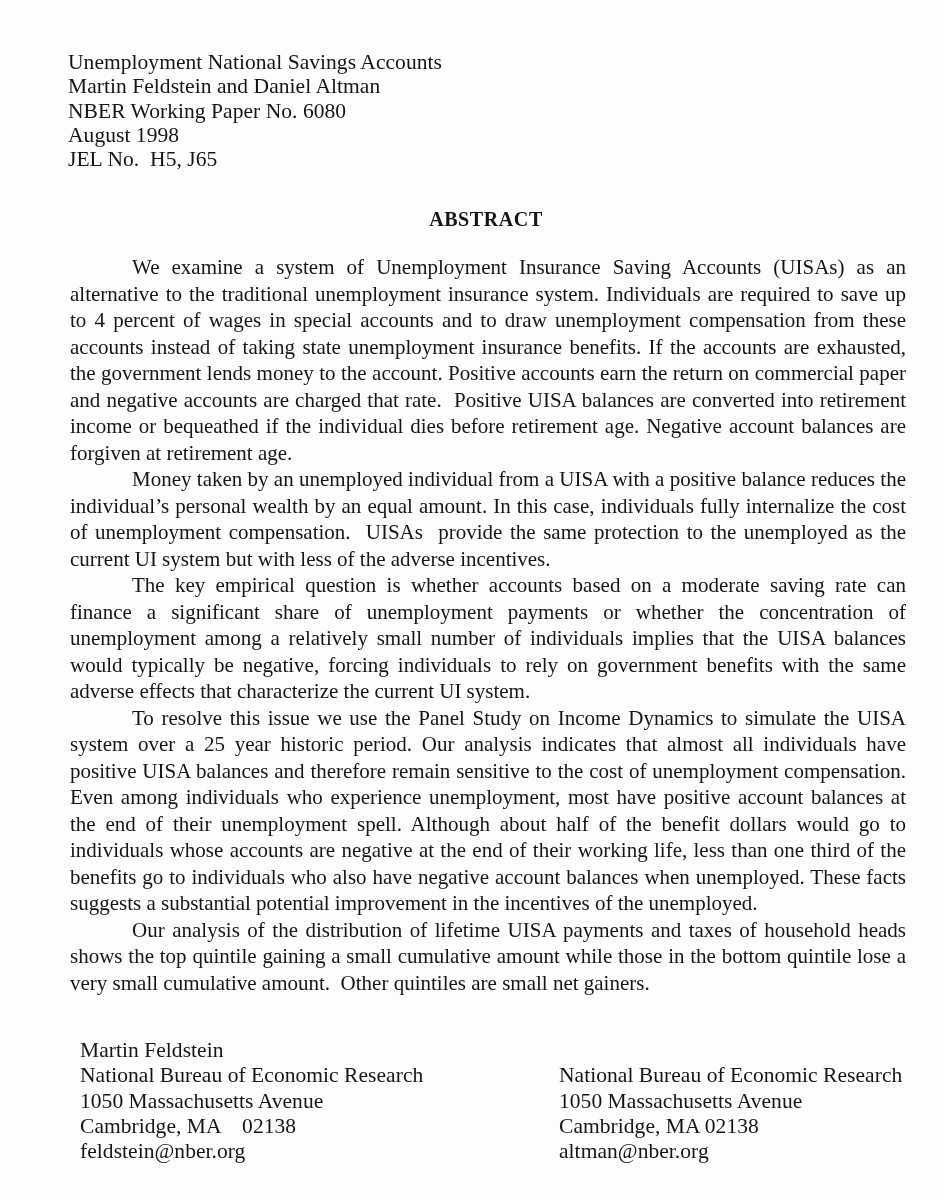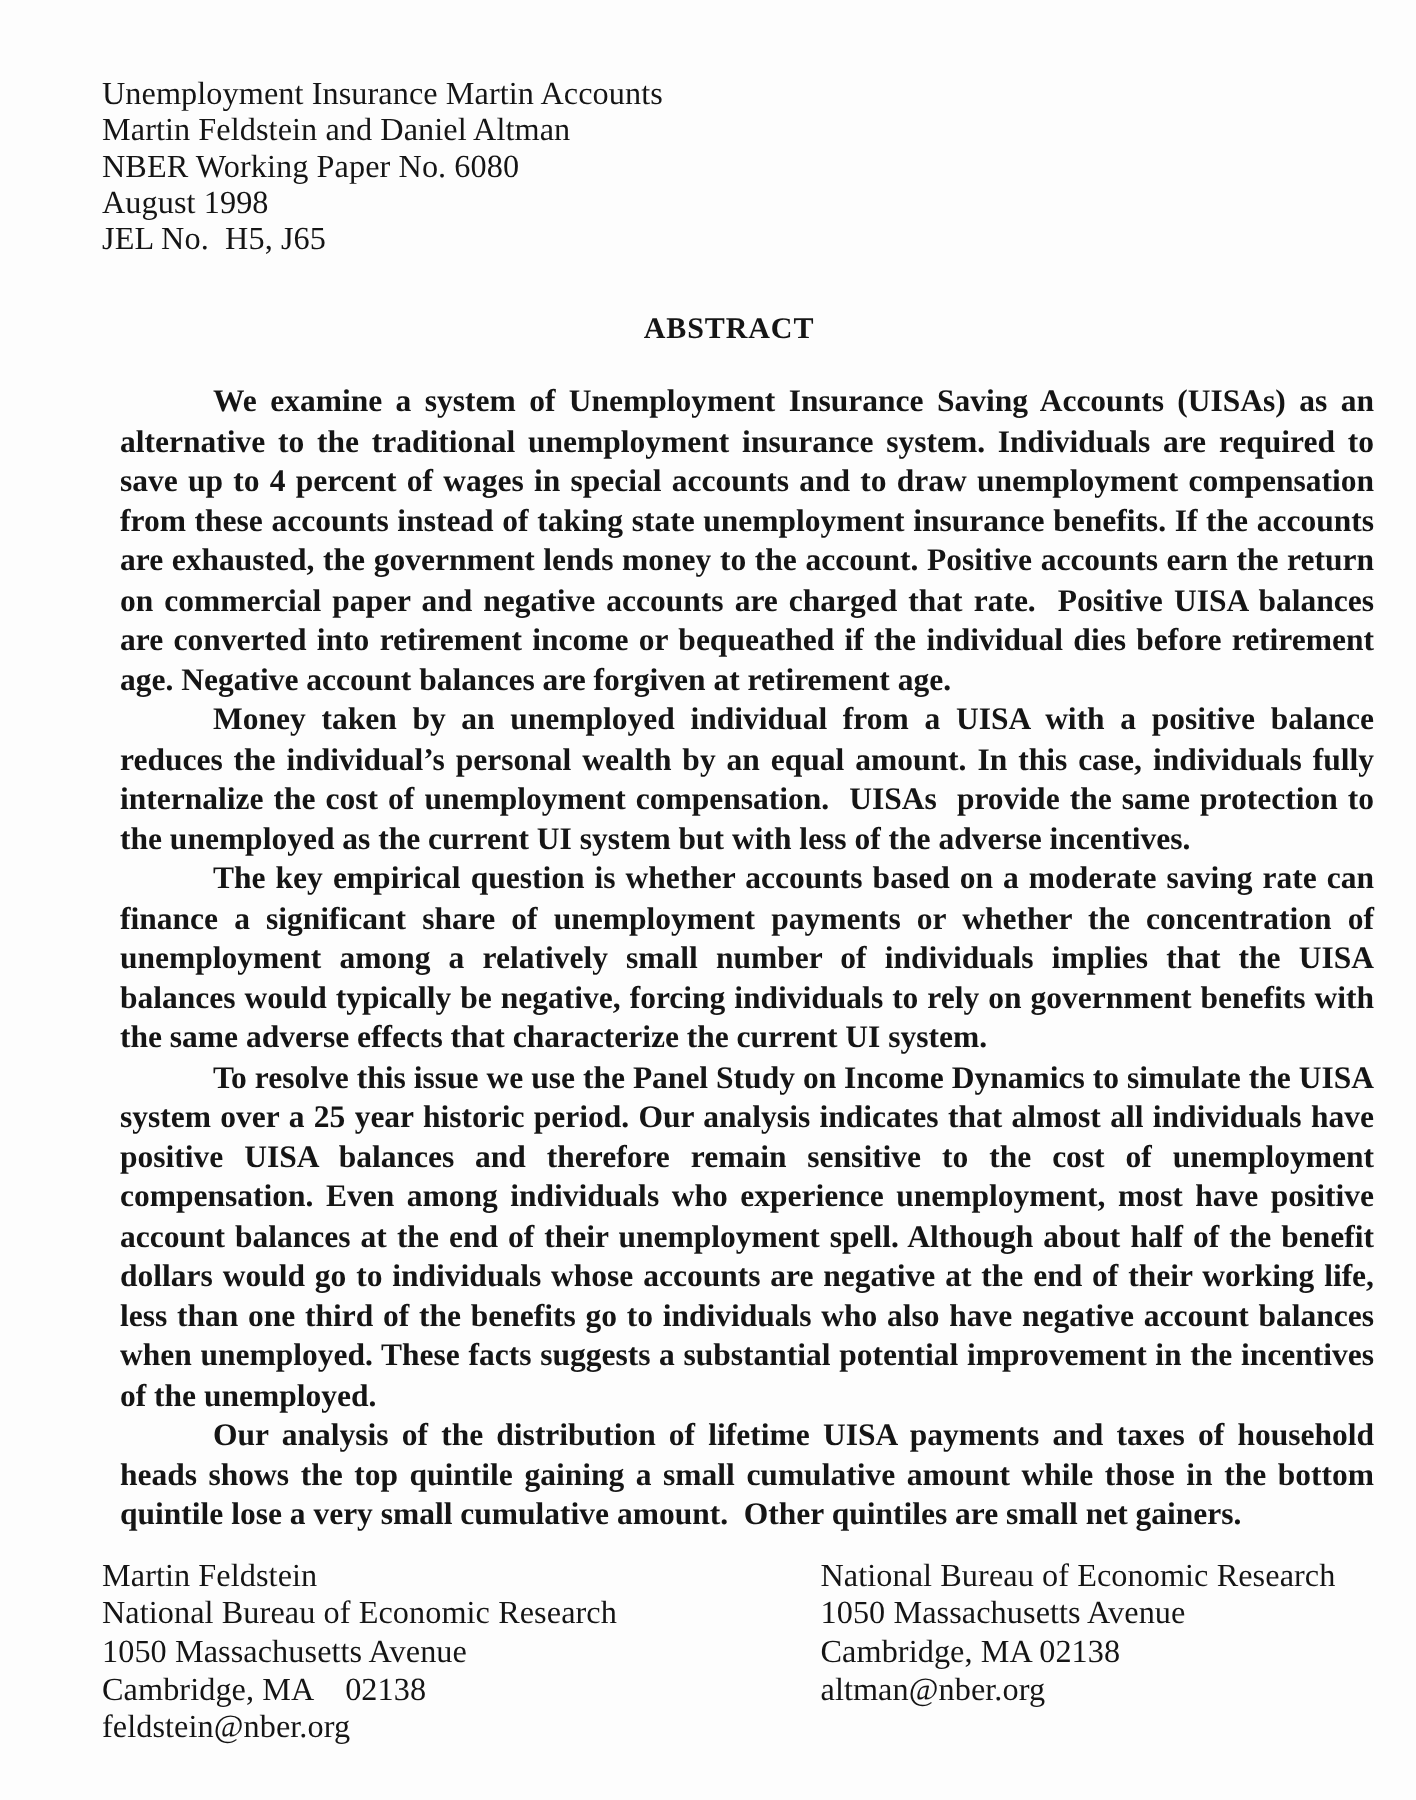--- a/index.html
+++ b/index.html
@@ -47,46 +47,46 @@
   .abstract-heading span {
     font-size: 20px;
     font-weight: bold;
     letter-spacing: 0.6px;
     text-underline-offset: 3px;
   }
 
   
   .abstract-body {
     position: absolute;
-    left: 80px;
+    left: 70px;
     top: 254px;
     width: 836px;
-    font-weight: bold;
   }
   .para {
     font-size: 21px;
     line-height: 26.5px;
     text-align: justify;
     text-justify: inter-word;
     text-indent: 62px;
     margin: 0;
     white-space: pre-wrap;
     hyphens: none;
   }
   .para:last-child {
     text-align-last: left;
   }
 
   
   .contacts {
     position: absolute;
-    left: 68px;
+    left: 80px;
     top: 1038px;
     width: 836px;
     display: flex;
+    align-items: flex-end;
   }
   .contact-col {
     width: 479px;
     flex: 0 0 auto;
   }
   .contact-col.right {
     width: 357px;
   }
   .contact-line {
     font-size: 21.5px;
@@ -94,21 +94,21 @@
     white-space: pre;
     letter-spacing: 0.05px;
   }
 </style>
 </head>
 <body>
 
 <div class="page">
 
   <div class="header-block">
-    <div class="header-line">Unemployment Insurance Martin Accounts</div>
+    <div class="header-line">Unemployment National Savings Accounts</div>
     <div class="header-line">Martin Feldstein and Daniel Altman</div>
     <div class="header-line">NBER Working Paper No. 6080</div>
     <div class="header-line">August 1998</div>
     <div class="header-line">JEL No.  H5, J65</div>
   </div>
 
   <div class="abstract-heading">
     <span>ABSTRACT</span>
   </div>
 

